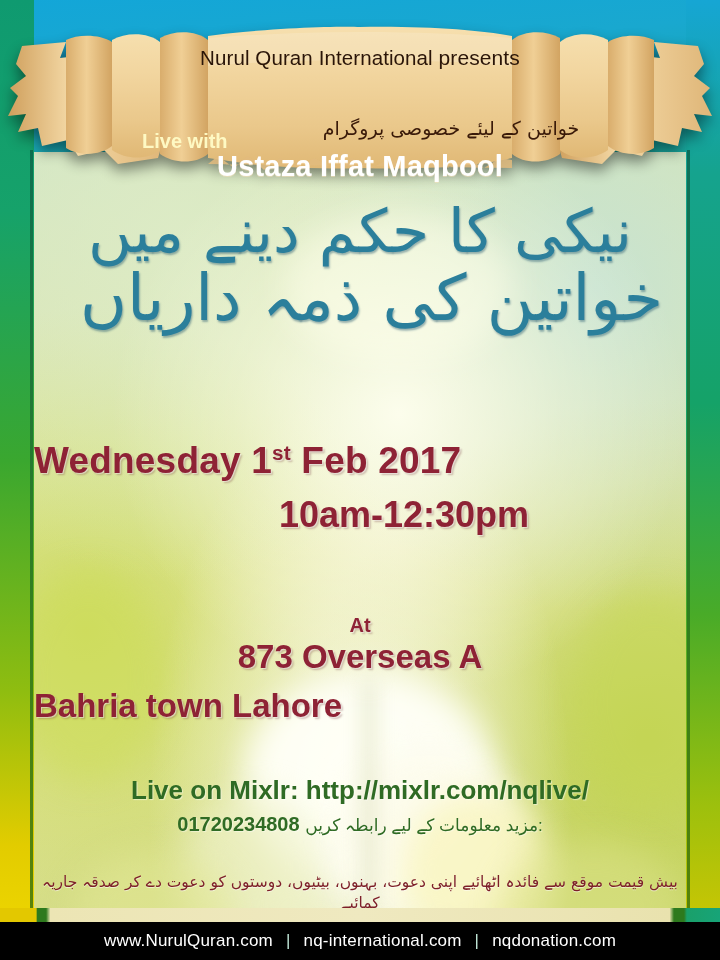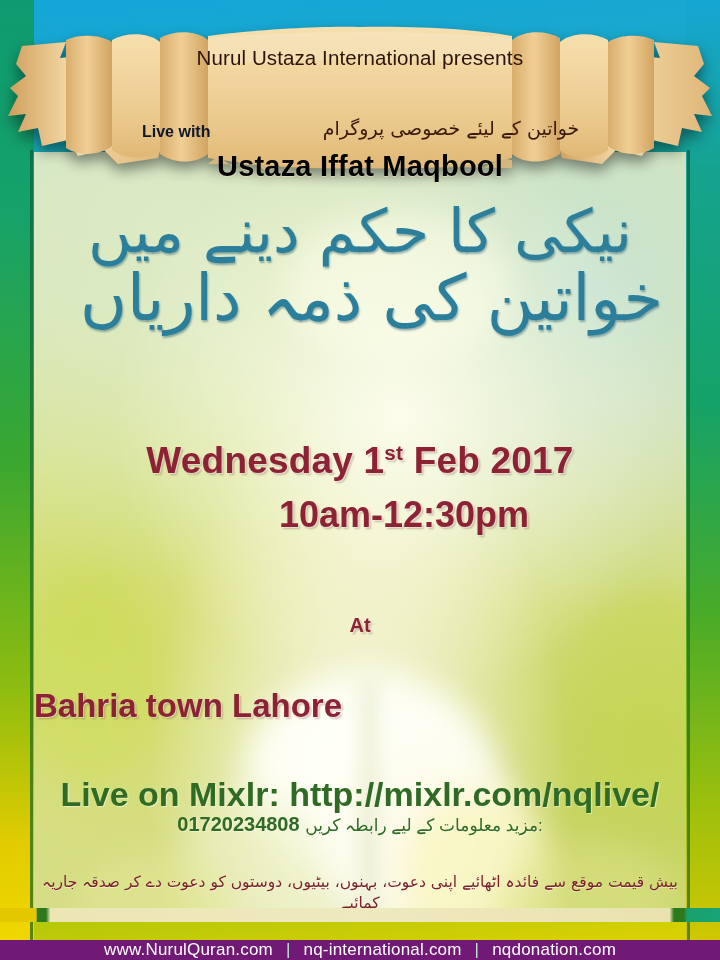--- a/index.html
+++ b/index.html
@@ -85,48 +85,48 @@
   .org-line .org-name{font-weight:400;}
   .org-line .presents{font-size:21px;}
   .urdu-sub{
     position:absolute;left:186px;top:72px;width:290px;
     text-align:center;direction:rtl;
     font-family:"DejaVu Sans",sans-serif;
     font-size:19px;color:#3a1a09;line-height:1.1;
     white-space:nowrap;
   }
   .live-with{
-    position:absolute;left:22px;top:77px;
-    font-size:16px;font-weight:700;color:#0f172a;
+    position:absolute;left:22px;top:84px;
+    font-size:20px;font-weight:700;color:#fef9c3;
   }
   .speaker{
     position:absolute;left:0;top:104px;width:480px;
     text-align:center;
-    font-size:29px;font-weight:700;color:#000000;letter-spacing:.2px;
+    font-size:29px;font-weight:700;color:#ffffff;letter-spacing:.2px;
     text-shadow:0 1px 0 rgba(255,230,190,.5);
   }
 
   
   .title-urdu{
     position:absolute;left:34px;top:196px;width:652px;
     text-align:center;direction:rtl;
     font-family:"DejaVu Sans",sans-serif;
     color:#2b7f9b;
     text-shadow:1px 2px 2px rgba(40,90,110,.45), 0 0 1px rgba(255,255,255,.3);
   }
   .title-l1{font-size:60px;line-height:1.18;white-space:nowrap;}
   .title-l2{font-size:64px;line-height:1.18;white-space:nowrap;margin-top:-6px;margin-left:23px;}
 
   
   .maroon{
     color:#8e2235;
     text-shadow:1px 1px 1px rgba(255,255,255,.55), 2px 2px 2px rgba(90,20,30,.28);
   }
   .date-line{
-    position:absolute;left:34px;top:440px;width:652px;text-align:center;
+    position:absolute;left:34px;top:440px;width:652px;
     font-size:37px;font-weight:700;letter-spacing:.2px;
   }
   .date-line sup{font-size:.56em;vertical-align:super;}
   .time-line{
     position:absolute;left:34px;top:494px;width:652px;text-align:center;
     font-size:36px;font-weight:700;padding-left:44px;
   }
 
   
   .at-line{
@@ -138,21 +138,21 @@
     font-size:33px;font-weight:700;
   }
   .venue2{
     position:absolute;left:34px;top:687px;width:652px;text-align:left;
     font-size:33px;font-weight:700;
   }
 
   
   .mixlr{
     position:absolute;left:34px;top:775px;width:652px;text-align:center;
-    font-size:34px;font-weight:700;color:#2f6b24;
+    font-size:26px;font-weight:700;color:#2f6b24;
     text-shadow:1px 1px 1px rgba(255,255,255,.5);
   }
   .contact-row{
     position:absolute;left:34px;top:813px;width:652px;
     text-align:center;color:#2f6b24;
     font-size:20px;font-weight:700;
     text-shadow:1px 1px 1px rgba(255,255,255,.45);
     white-space:nowrap;
   }
   .contact-row .urdu-contact{
@@ -164,22 +164,22 @@
   .invite{
     position:absolute;left:40px;top:872px;width:640px;
     text-align:center;direction:rtl;
     font-family:"DejaVu Sans",sans-serif;
     font-size:15.5px;color:#7d1f28;line-height:1.35;
     text-shadow:0 1px 0 rgba(255,255,255,.5);
   }
 
   
   .footer{
-    position:absolute;left:0;bottom:0;width:720px;height:20px;
-    background:#701a75;
+    position:absolute;left:0;bottom:0;width:720px;height:38px;
+    background:#000000;
     display:flex;align-items:center;justify-content:center;
   }
   .footer-inner{
     color:#ffffff;font-size:17px;letter-spacing:.2px;
     display:flex;align-items:center;gap:13px;white-space:nowrap;
   }
   .footer-sep{color:#bfe5d6;font-weight:300;}
   .footer-gold{
     position:absolute;left:0;bottom:38px;width:720px;height:14px;
     background:linear-gradient(90deg,#e3c800 0%,#e3c800 5%,#2d7a1d 5.2%,#2d7a1d 6.4%,#ece5b4 7% ,#efe9c0 50%,#e9e2ae 93%,#2d7a1d 93.6%,#2d7a1d 95%,#1aa06a 95.4%,#17a478 100%);
@@ -253,41 +253,42 @@
       <path d="M210,138 L226,150 L240,138 L256,152 L272,140 L290,150 L306,140 L326,150
                L344,140 L364,150 L382,140 L402,150 L420,140 L440,150 L458,140 L476,150 L492,140
                L504,142 L504,150 L200,146 Z" fill="#e2bb7e" opacity=".85"></path>
 
       <path d="M200,20 C300,12 410,12 504,20 L504,48 C410,40 300,40 200,48 Z" fill="#ffffff" opacity=".16"></path>
     </svg>
   </div>
 
   <div class="scroll-text">
     <div class="org-line">
-      <span class="org-name">Nurul Ustaza International</span>
+      <span class="org-name">Nurul Quran International</span>
       <span class="presents">presents</span>
     </div>
     <div class="urdu-sub">خواتین کے لیئے خصوصی پروگرام</div>
     <div class="live-with">Live with</div>
     <div class="speaker">Ustaza Iffat Maqbool</div>
   </div>
 
   <div class="title-urdu">
     <div class="title-l1">نیکی کا حکم دینے میں</div>
     <div class="title-l2">خواتین کی ذمہ داریاں</div>
   </div>
 
   <div class="date-line maroon">
     <span>Wednesday</span>
     <span>1</span><sup>st</sup>
     <span>Feb 2017</span>
   </div>
   <div class="time-line maroon">10am-12:30pm</div>
 
   <div class="at-line maroon">At</div>
+  <div class="venue1 maroon">873 Overseas A</div>
   <div class="venue2 maroon">Bahria town Lahore</div>
 
   <div class="mixlr">Live on Mixlr: http://mixlr.com/nqlive/</div>
   <div class="contact-row">
     <span>01720234808</span>
     <span class="urdu-contact">مزید معلومات کے لیے رابطہ کریں:</span>
   </div>
 
   <div class="invite">بیش قیمت موقع سے فائدہ اٹھائیے  اپنی دعوت، بہنوں، بیٹیوں، دوستوں کو دعوت دے کر صدقہ جاریہ کمائیے</div>
 

